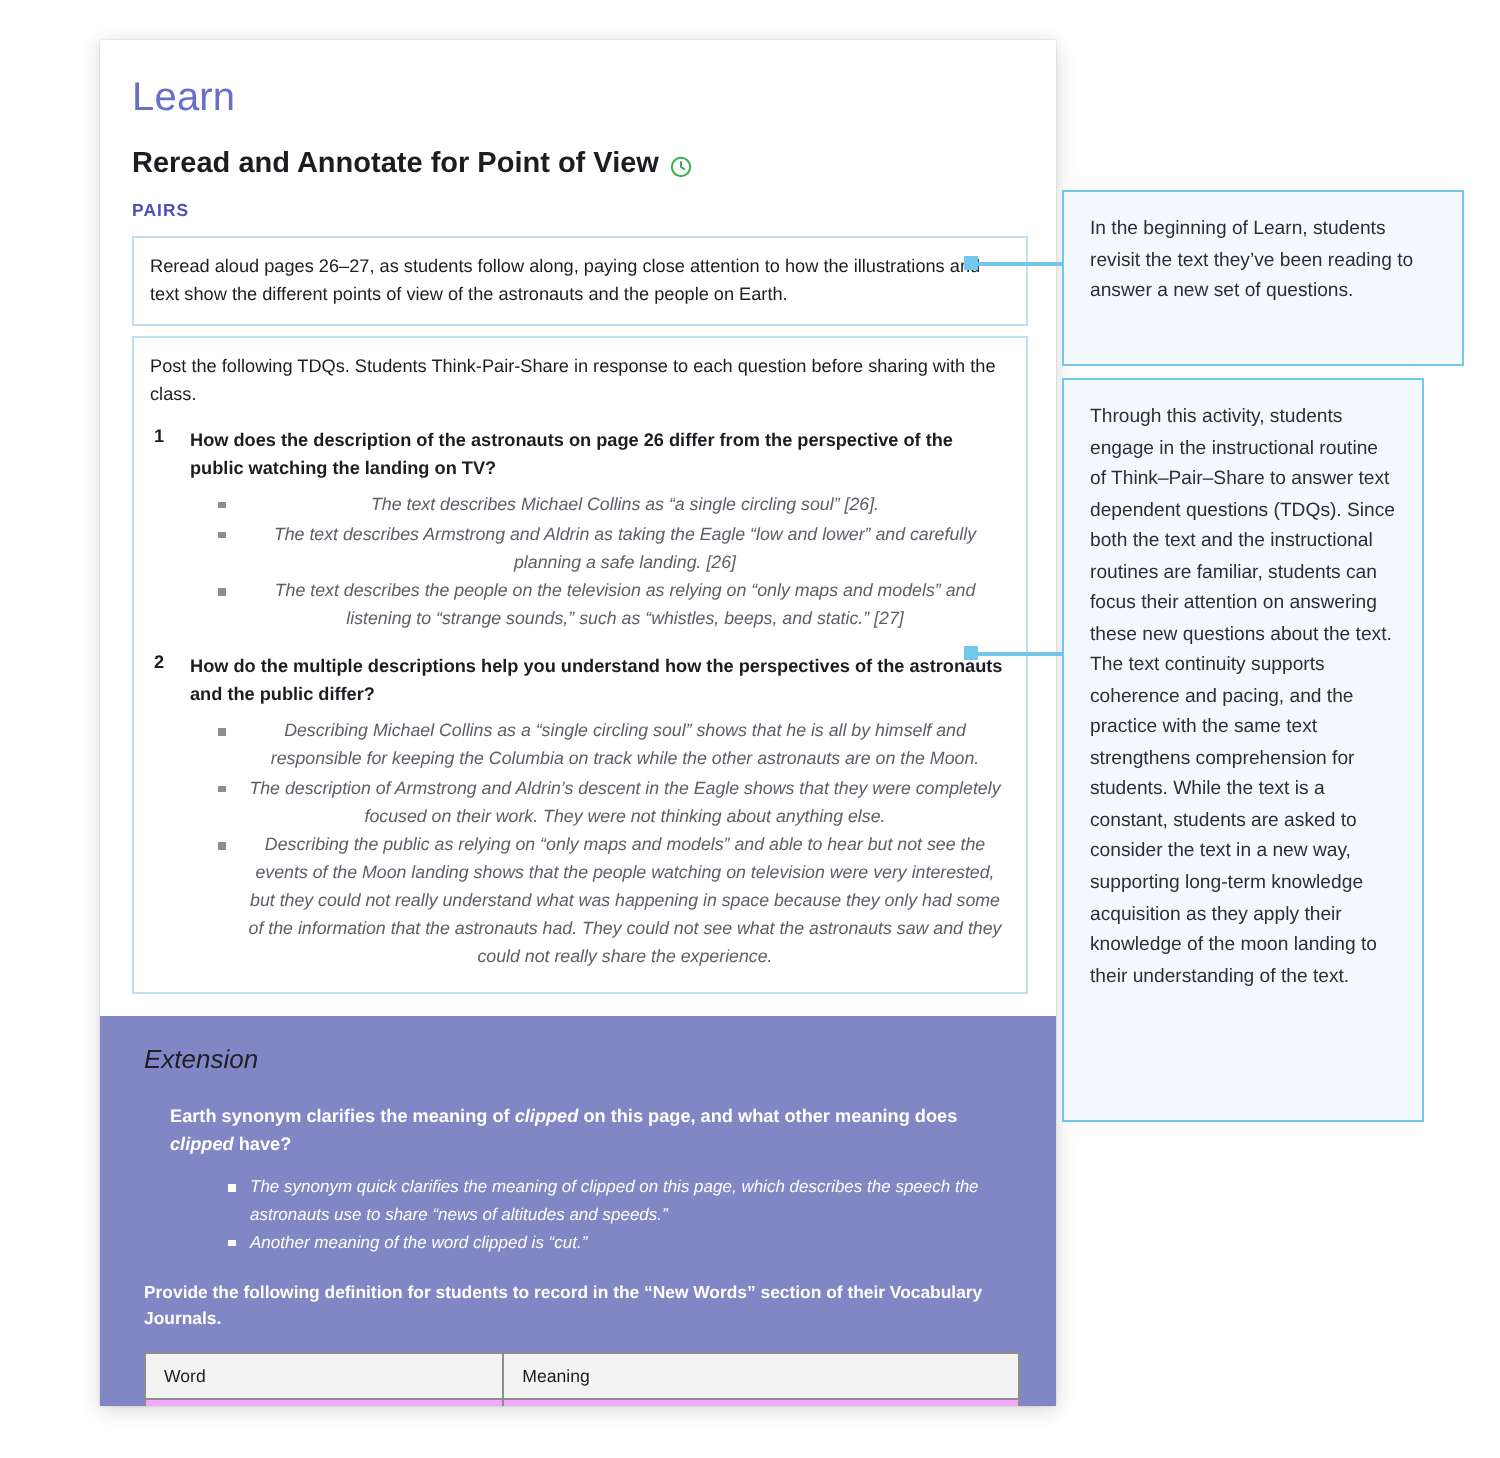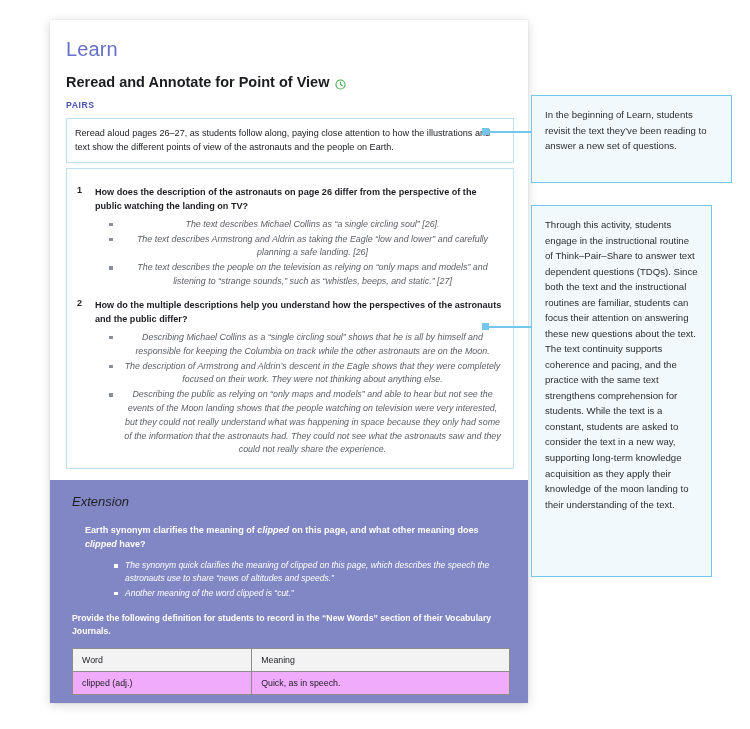--- a/index.html
+++ b/index.html
@@ -214,21 +214,21 @@
     box-sizing: border-box;
     padding: 11px 12px 11px 13px;
   }
   .callout p {
     margin: 0;
     font-size: 9.6px;
     line-height: 1.62;
     color: #2b2f33;
   }
   #callout-1 { left: 531px; top: 95px;  width: 201px; height: 88px; }
-  #callout-2 { left: 531px; top: 205px; width: 181px; height: 372px; }
+  #callout-2 { left: 531px; top: 189px; width: 181px; height: 372px; }
 
   
   .connector {
     position: absolute;
     height: 1.6px;
     background: #73c7ea;
   }
   .anchor {
     position: absolute;
     width: 7px;
@@ -258,20 +258,21 @@
       </span>
     </div>
 
     <div class="pairs-label">PAIRS</div>
 
     <div class="instr-box">
       <p>Reread aloud pages 26–27, as students follow along, paying close attention to how the illustrations and text show the different points of view of the astronauts and the people on Earth.</p>
     </div>
 
     <div class="instr-box tall">
+      <p>Post the following TDQs. Students Think-Pair-Share in response to each question before sharing with the class.</p>
 
       <ol class="qlist">
         <li>
           <span class="qnum">1</span>
           <p class="qtext">How does the description of the astronauts on page 26 differ from the perspective of the public watching the landing on TV?</p>
           <ul class="answers">
             <li>The text describes Michael Collins as “a single circling soul” [26].</li>
             <li>The text describes Armstrong and Aldrin as taking the Eagle “low and lower” and carefully planning a safe landing. [26]</li>
             <li>The text describes the people on the television as relying on “only maps and models” and listening to “strange sounds,” such as “whistles, beeps, and static.” [27]</li>
           </ul>

